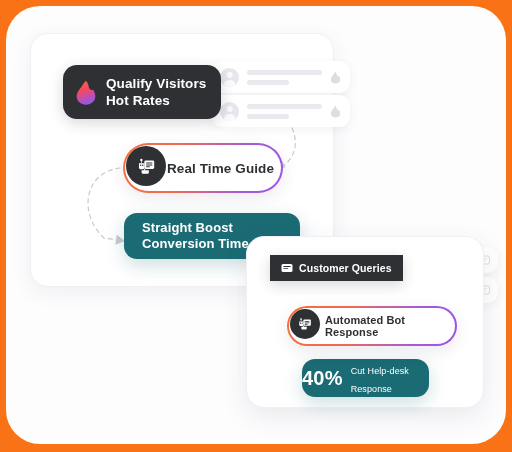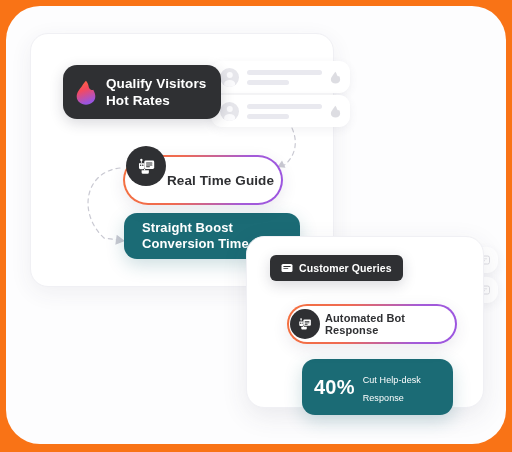--- a/index.html
+++ b/index.html
@@ -40,45 +40,44 @@
   }
   .pill-qualify{
     left:63px;top:65px;width:134px;height:54px;
     padding:0 12px;gap:9px;
   }
   .pill-qualify .txt{
     color:#ffffff;font-size:13.5px;font-weight:700;line-height:17px;
     letter-spacing:.1px;
   }
   .pill-queries{
-    left:270px;top:255px;height:26px;border-radius:6px;
+    left:270px;top:255px;height:26px;border-radius:0;
     padding:0 11px;gap:6px;
   }
   .pill-queries .txt{
     color:#ffffff;font-size:10.5px;font-weight:700;letter-spacing:.1px;
     white-space:nowrap;
   }
   
   .flame{width:22px;height:25px;flex:none;}
   
   .grad-pill{
     position:absolute;border-radius:999px;
     background:linear-gradient(100deg,#f4703f 0%,#ef6a52 35%,#a45bd8 75%,#9b55e0 100%);
     padding:2px;z-index:9;
     box-shadow:0 5px 16px rgba(60,50,90,.10);
-    margin-top:12px;
   }
   .grad-pill > .inner{
     width:100%;height:100%;background:#ffffff;border-radius:999px;
     display:flex;align-items:center;box-sizing:border-box;
   }
   .pill-rtg{left:123px;top:143px;width:156px;height:46px;}
   .pill-rtg .inner{padding-left:42px;}
   .pill-rtg .label{font-size:13.5px;font-weight:700;color:#2f3033;letter-spacing:.1px;}
-  .pill-abr{left:287px;top:292px;width:166px;height:36px;}
+  .pill-abr{left:287px;top:306px;width:166px;height:36px;}
   .pill-abr .inner{padding-left:36px;}
   .pill-abr .label{font-size:11px;font-weight:700;color:#2f3033;letter-spacing:.1px;}
   
   .bot-circle{
     position:absolute;border-radius:50%;background:#2f3033;
     display:flex;align-items:center;justify-content:center;z-index:10;
   }
   .bot-rtg{left:126px;top:146px;width:40px;height:40px;}
   .bot-abr{left:290px;top:309px;width:30px;height:30px;}
   
@@ -86,22 +85,22 @@
     position:absolute;background:#1b6b75;border-radius:13px;
     box-shadow:0 6px 18px rgba(27,107,117,.22);
   }
   .teal-straight{
     left:124px;top:213px;width:158px;height:46px;
     padding:0 0 0 18px;display:flex;flex-direction:column;justify-content:center;
     z-index:5;
   }
   .teal-straight .l{color:#ffffff;font-size:13px;font-weight:700;line-height:16px;letter-spacing:.1px;}
   .teal-40{
-    left:302px;top:359px;width:127px;height:56px;z-index:8;
-    display:flex;align-items:center;padding:0 12px;gap:8px;
+    left:302px;top:359px;width:127px;height:38px;z-index:8;
+    display:flex;align-items:center;padding:0 0;gap:8px;
   }
   .teal-40 .big{color:#ffffff;font-size:20px;font-weight:700;letter-spacing:.2px;}
   .teal-40 .sm{color:#ffffff;font-size:9px;font-weight:400;line-height:11px;letter-spacing:.1px;}
   
   .row{
     position:absolute;background:#ffffff;border-radius:11px;
     display:flex;align-items:center;z-index:4;
     box-shadow:0 3px 10px rgba(70,70,100,.07);
   }
   .row .av{border-radius:50%;background:#e6e6eb;flex:none;position:relative;overflow:hidden;}

